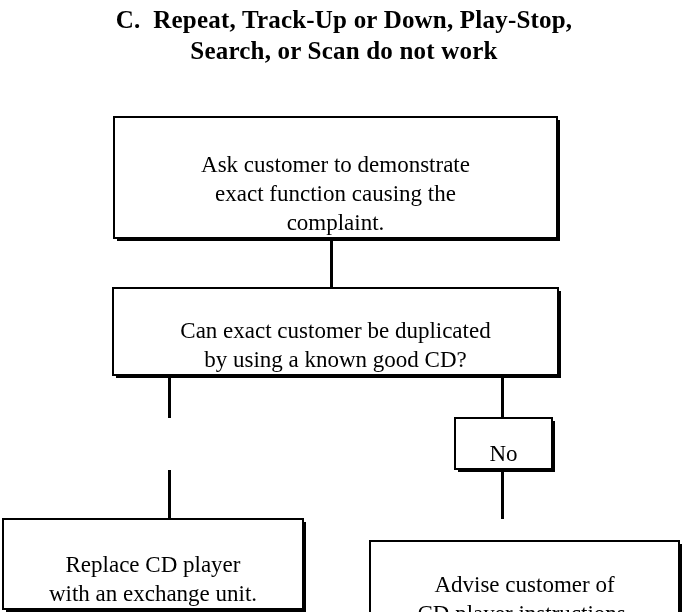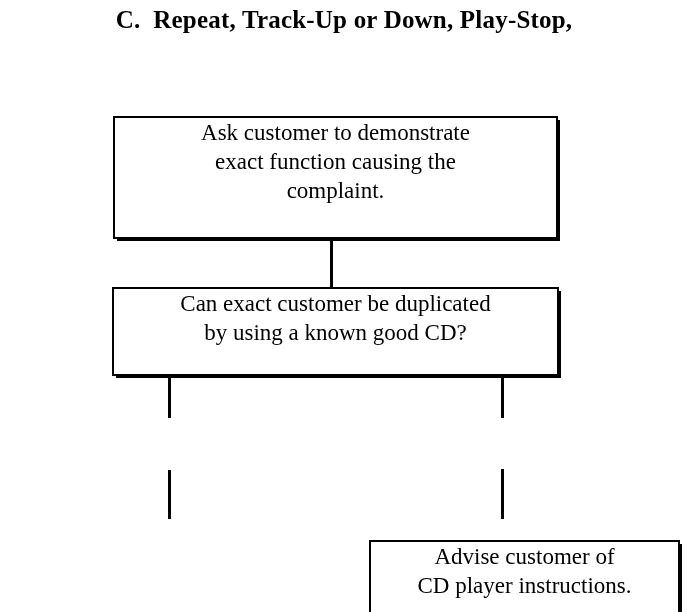--- a/index.html
+++ b/index.html
@@ -44,21 +44,21 @@
 
   
   .node {
     position: absolute;
     box-sizing: border-box;
     background: #ffffff;
     border: 2px solid #000000;
     
     box-shadow: 3px 3px 0 -1px #000000;
     display: flex;
-    align-items: flex-start;
+    align-items: flex-end;
     justify-content: center;
     text-align: center;
   }
   .node .txt {
     display: block;
     white-space: pre-line;
     font-size: 23px;
     line-height: 29px;
     padding: 0 6px;
   }
@@ -115,42 +115,50 @@
   #conn-yes-replace          { left: 168px; top: 470px; height: 49px; }
   #conn-no-advise            { left: 501px; top: 469px; height: 50px; }
 </style>
 </head>
 <body>
 
 <div id="flowchart">
 
   <div class="title">
     <span class="line">C.  Repeat, Track-Up or Down, Play-Stop,</span>
+    <span class="line">Search, or Scan do not work</span>
   </div>
 
   <div class="node" id="node-demonstrate">
     <span class="txt">Ask customer to demonstrate
 exact function causing the
 complaint.</span>
   </div>
 
   <div class="conn v" id="conn-demonstrate-duplicate"></div>
 
   <div class="node" id="node-duplicate">
     <span class="txt">Can exact customer be duplicated
 by using a known good CD?</span>
   </div>
 
   <div class="conn v" id="conn-duplicate-yes"></div>
   <div class="conn v" id="conn-duplicate-no"></div>
 
 
+  <div class="node" id="node-no">
+    <span class="txt">No</span>
+  </div>
 
   <div class="conn v" id="conn-yes-replace"></div>
   <div class="conn v" id="conn-no-advise"></div>
 
+  <div class="node" id="node-replace">
+    <span class="txt">Replace CD player
+with an exchange unit.</span>
+  </div>
 
   <div class="node" id="node-advise">
     <span class="txt">Advise customer of
 CD player instructions.</span>
   </div>
 
 </div>
 
 </body></html>

